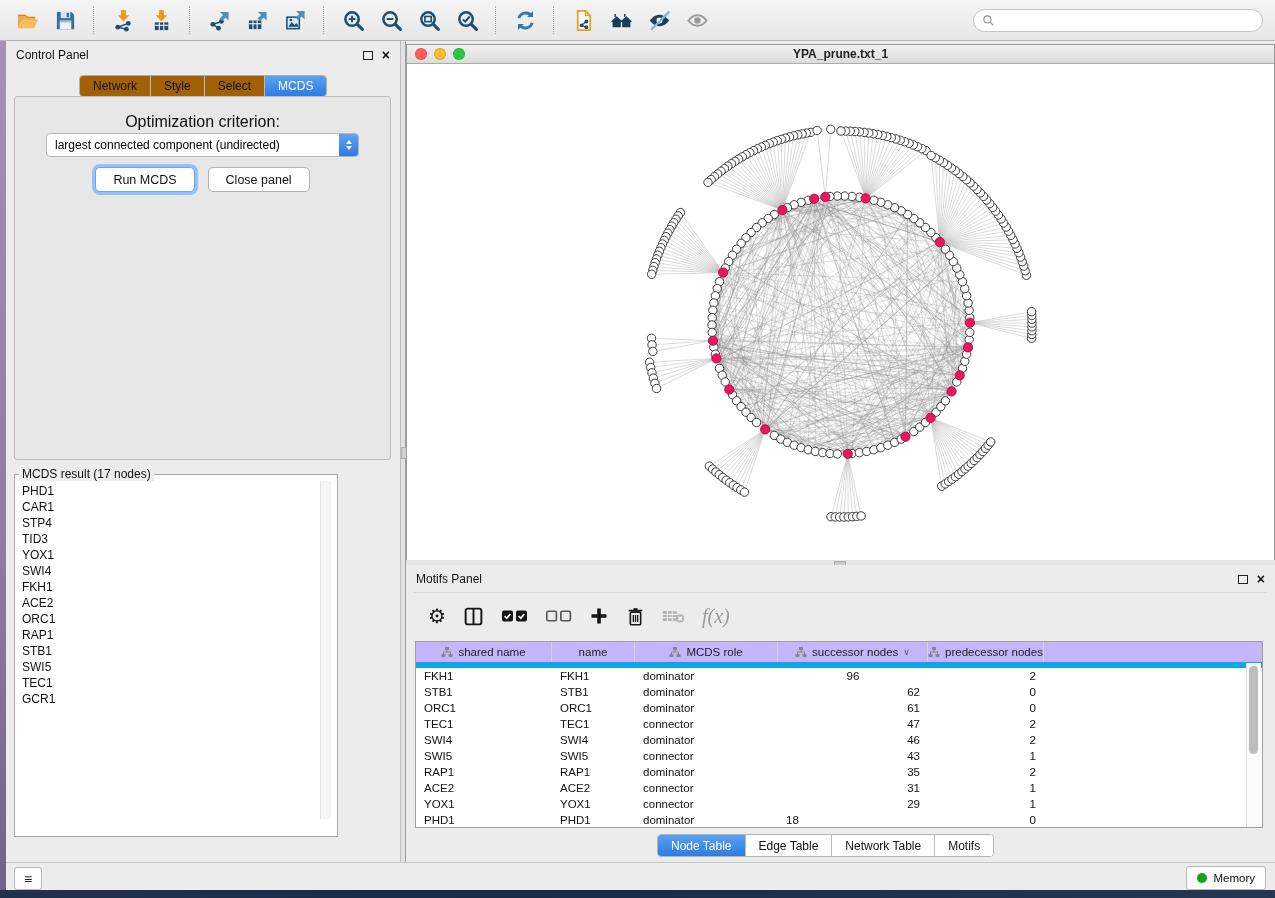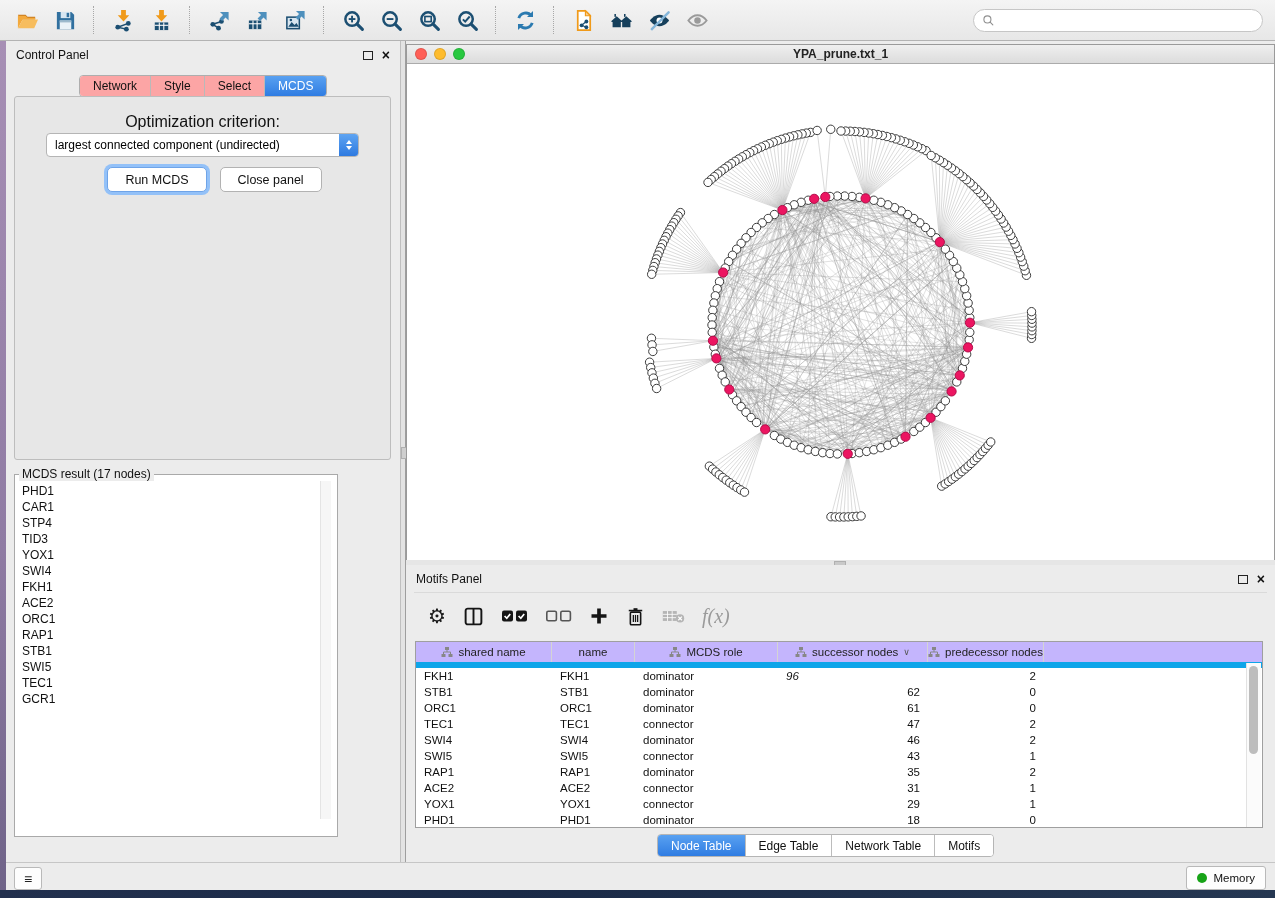--- a/index.html
+++ b/index.html
@@ -22,31 +22,31 @@
   .searchbox input{border:none;outline:none;flex:1;font-size:12px;background:transparent;font-family:"Liberation Sans",sans-serif;}
 
   
   .cp{left:6px;top:41px;width:394px;height:821px;background:#ececec;}
   .panel-titlebar{display:flex;align-items:center;height:24px;padding:2px 10px 0 10px;}
   .panel-title{font-size:12px;color:#111;}
   .win-icons{margin-left:auto;display:flex;align-items:center;gap:9px;}
   .win-float{width:8px;height:7px;border:1.5px solid #222;display:inline-block;}
   .win-close{font-size:14px;font-weight:700;color:#111;line-height:10px;}
   .cp-tabs{position:absolute;left:73px;top:34px;display:flex;height:20px;border:1px solid #aeaeae;border-radius:4px;overflow:hidden;background:#fff;}
-  .cp-tab{padding:0 13px;font-size:12px;display:flex;align-items:center;background:#fca5a5;border-right:1px solid #b9b9b9;color:#111;}
+  .cp-tab{padding:0 13px;font-size:12px;display:flex;align-items:center;background:#a16207;border-right:1px solid #b9b9b9;color:#111;}
   .cp-tab:last-child{border-right:none;}
   .cp-tab.active{background:linear-gradient(180deg,#59a1f1,#2f7ce2);color:#fff;}
   .cp-content{position:absolute;left:8px;top:55px;width:377px;height:364px;background:#e7e7e7;border:1px solid #bdbdbd;border-radius:3px;box-sizing:border-box;}
   .opt-label{margin-top:16px;text-align:center;font-size:16px;color:#111;}
   .mcds-select{position:absolute;left:31px;top:36px;width:313px;height:24px;background:#fff;border:1px solid #b5b5b5;border-radius:4px;display:flex;align-items:center;box-sizing:border-box;}
   .mcds-select .sel-text{flex:1;font-size:12px;padding-left:8px;white-space:nowrap;overflow:hidden;}
   .sel-stepper{width:19px;height:22px;background:linear-gradient(180deg,#5ea4f2,#2e7ae0);border-radius:0 3px 3px 0;display:flex;flex-direction:column;align-items:center;justify-content:center;gap:2px;}
   .tri-up{width:0;height:0;border-left:3.5px solid transparent;border-right:3.5px solid transparent;border-bottom:4.5px solid #fff;}
   .tri-down{width:0;height:0;border-left:3.5px solid transparent;border-right:3.5px solid transparent;border-top:4.5px solid #fff;}
-  .btn-row{position:absolute;left:12px;top:70px;width:100%;display:flex;justify-content:center;gap:13px;}
+  .btn-row{position:absolute;left:0;top:70px;width:100%;display:flex;justify-content:center;gap:13px;}
   .btn{height:23px;padding:0 17px;background:#fff;border:1px solid #b2b2b2;border-radius:5px;font-size:12.5px;display:flex;align-items:center;color:#111;}
   .btn.focus{box-shadow:0 0 0 3px #93c1f8;border-color:#6fa4e8;}
   .mcds-fieldset{position:absolute;left:8px;top:426px;width:324px;height:370px;border:1px solid #a9a9a9;background:#fff;margin:0;padding:0;box-sizing:border-box;}
   .mcds-fieldset legend{font-size:12px;margin-left:4px;padding:0 3px;background:#ececec;color:#111;}
   .mcds-list{position:relative;height:338px;overflow:hidden;padding:2px 0 0 7px;font-size:12px;line-height:16px;color:#111;}
   .mcds-track{position:absolute;right:6px;top:0;width:10px;height:338px;background:#f6f6f6;border-left:1px solid #e4e4e4;}
 
   
   .v-split{left:400px;top:41px;width:6px;height:821px;background:#e3e3e3;border-left:1px solid #bfbfbf;border-right:1px solid #9e9e9e;box-sizing:border-box;}
   .v-split .grip{position:absolute;left:0;top:406px;width:4px;height:10px;background:#cfcfcf;border:1px solid #b0b0b0;}
@@ -1367,21 +1367,21 @@
               </svg>
             </span>
             <span>predecessor nodes</span>
           </div>
         </div>
       <div>
           <div class="trow">
             <div class="tcell" style="width: 136px; text-align: left;">FKH1</div>
             <div class="tcell" style="width: 83px; text-align: left;">FKH1</div>
             <div class="tcell" style="width: 143px; text-align: left;">dominator</div>
-            <div class="tcell" style="width: 150px; text-align: left; font-style: italic;">96</div>
+            <div class="tcell" style="width: 150px; text-align: center;">96</div>
             <div class="tcell" style="width: 116px; text-align: right;">2</div>
           </div>
           <div class="trow">
             <div class="tcell" style="width: 136px; text-align: left;">STB1</div>
             <div class="tcell" style="width: 83px; text-align: left;">STB1</div>
             <div class="tcell" style="width: 143px; text-align: left;">dominator</div>
             <div class="tcell" style="width: 150px; text-align: right;">62</div>
             <div class="tcell" style="width: 116px; text-align: right;">0</div>
           </div>
           <div class="trow">
@@ -1430,21 +1430,21 @@
             <div class="tcell" style="width: 136px; text-align: left;">YOX1</div>
             <div class="tcell" style="width: 83px; text-align: left;">YOX1</div>
             <div class="tcell" style="width: 143px; text-align: left;">connector</div>
             <div class="tcell" style="width: 150px; text-align: right;">29</div>
             <div class="tcell" style="width: 116px; text-align: right;">1</div>
           </div>
           <div class="trow">
             <div class="tcell" style="width: 136px; text-align: left;">PHD1</div>
             <div class="tcell" style="width: 83px; text-align: left;">PHD1</div>
             <div class="tcell" style="width: 143px; text-align: left;">dominator</div>
-            <div class="tcell" style="width: 150px; text-align: right;">18</div>
+            <div class="tcell" style="width: 150px; ">18</div>
             <div class="tcell" style="width: 116px; text-align: right;">0</div>
           </div>
         </div>
       <div class="tscroll">
           <div class="tthumb"></div>
         </div>
     </div>
     <div class="tp-tabs">
         <div class="tp-tab active">Node Table</div>
         <div class="tp-tab">Edge Table</div>

